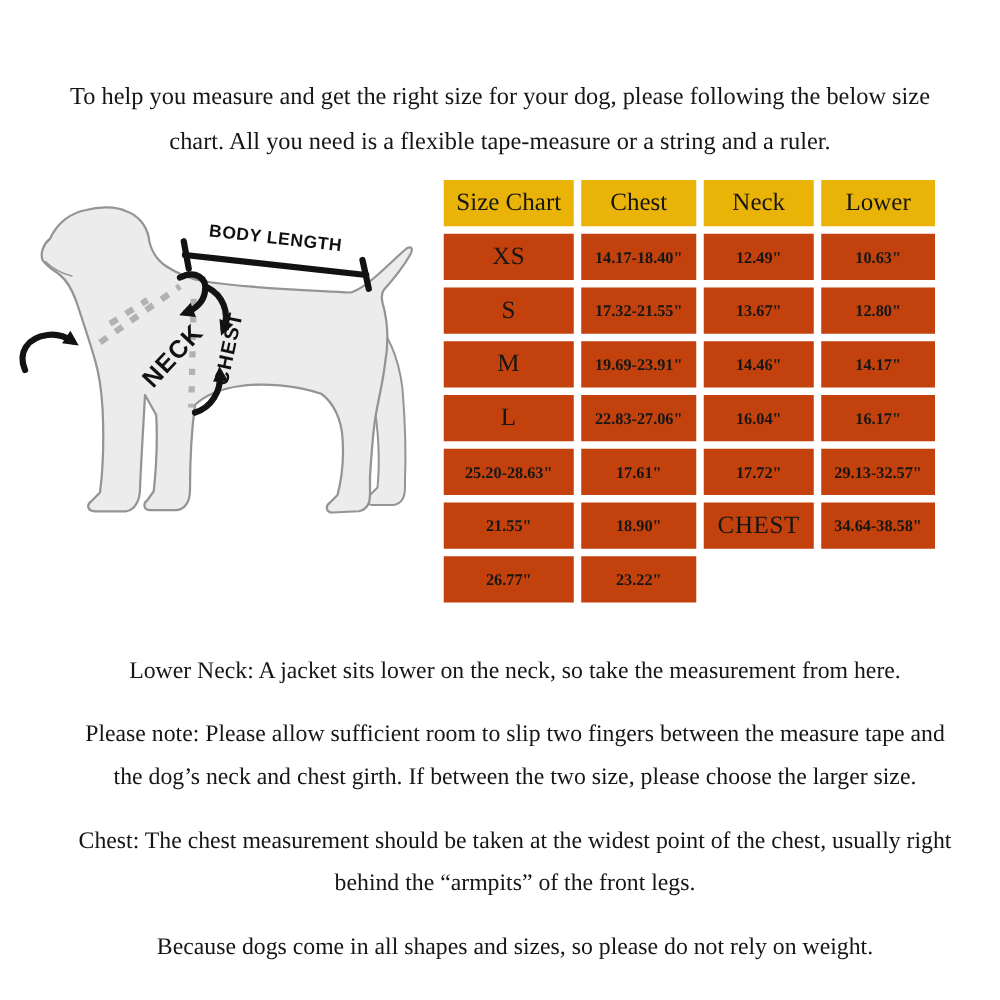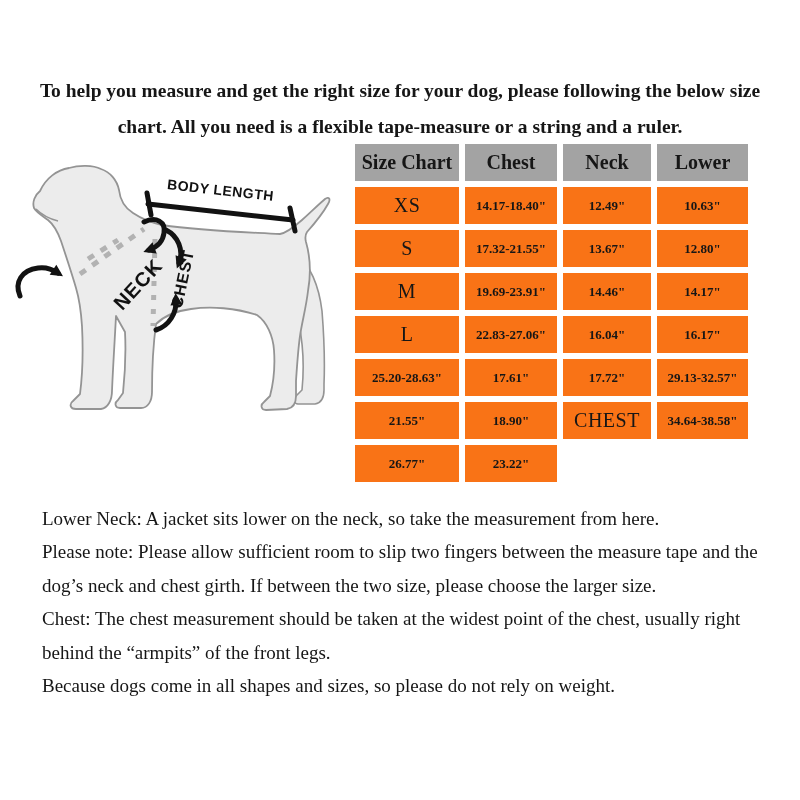--- a/index.html
+++ b/index.html
@@ -1,38 +1,38 @@
 <!DOCTYPE html>
 <html><head>
 <meta charset="utf-8">
 <style>
   html,body { margin:0; padding:0; }
   body {
     width:800px; height:800px; background:#ffffff; position:relative;
     font-family:"Liberation Serif", serif; color:#161616; overflow:hidden;
   }
   .intro {
-    position:absolute; top:73px; left:35px; width:730px;
-    text-align:center; font-size:19.5px; line-height:36px;font-weight:bold;
+    position:absolute; top:60px; left:35px; width:730px;
+    text-align:center; font-size:19.5px; line-height:36px;
   }
   .dog-wrap { position:absolute; left:6px; top:146px; width:348px; height:348px; }
   .size-table {
     position:absolute; left:355px; top:144px;
     display:grid; grid-template-columns:104px 92px 88px 91px;
     grid-auto-rows:37px; gap:6px;
   }
-  .cell { background:#f97316; display:flex; align-items:center; justify-content:center; }
-  .cell.head { background:#a3a3a3; font-size:20px;font-weight:bold; }
+  .cell { background:#c2410c; display:flex; align-items:center; justify-content:center; }
+  .cell.head { background:#eab308; font-size:20px; }
   .cell.size { font-size:20px; letter-spacing:0.5px; }
   .cell.val  { font-size:13px; font-weight:bold; }
   .notes {
     position:absolute; left:42px; top:502px; width:740px;
     font-size:19px; line-height:33.4px;
   }
-  .notes p { margin:0; }
+  .notes p { margin:18px;text-align:center; }
   svg text.anno {
     font-family:"Liberation Sans", sans-serif; font-weight:bold; fill:#111;
   }
 </style>
 </head>
 <body>
 
 <div class="intro">To help you measure and get the right size for your dog, please following the below size chart. All you need is a flexible tape-measure or a string and a ruler.</div>
 
 <div class="dog-wrap">

